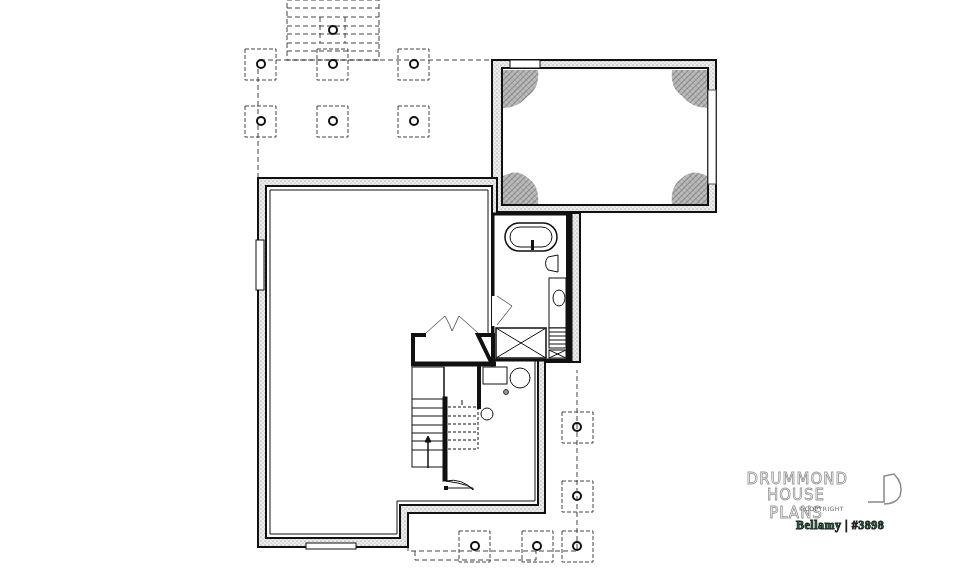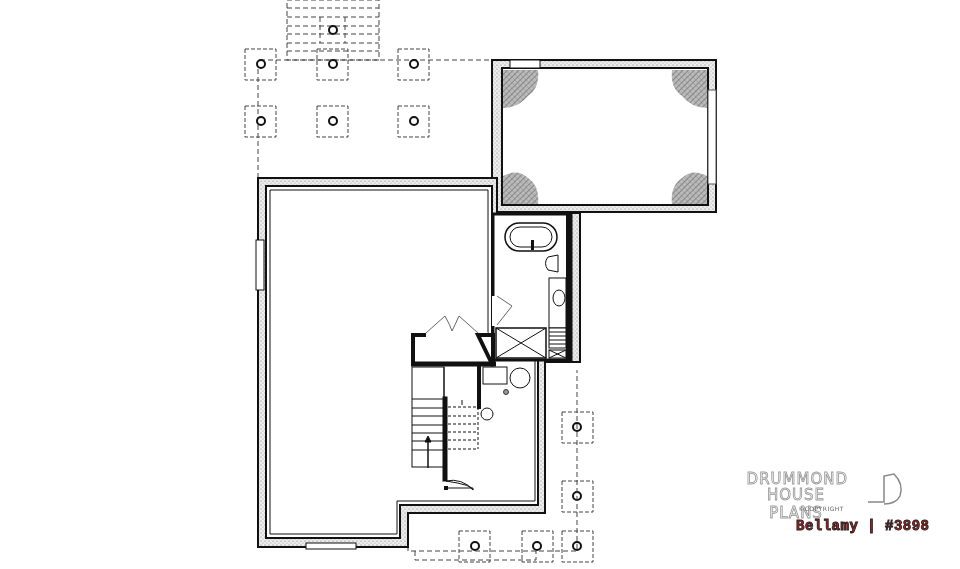--- a/index.html
+++ b/index.html
@@ -7,22 +7,22 @@
   #plan { position:absolute; left:0; top:0; width:960px; height:569px; }
   .logo { position:absolute; left:744px; top:470px; width:190px; height:70px; }
   .logo-line1, .logo-line2 {
     position:absolute; right:86px; color:#fff; font-family:"DejaVu Sans", sans-serif;
     font-weight:normal; letter-spacing:1px;
     -webkit-text-stroke:0.8px #9a9a9a; text-shadow:0 0 0 #9a9a9a;
   }
   .logo-line1 { top:0px; font-size:15px; }
   .logo-line2 { top:16px; font-size:15px;text-align:center; }
   .logo-copy { position:absolute; right:90px; top:35px; font-size:6px; color:#666; letter-spacing:0.5px; }
-  .plan-name { position:absolute; left:796px; top:518px; font-size:14px; font-weight:bold; color:#b91c1c;
-    -webkit-text-stroke:0.9px #222; letter-spacing:0.5px; font-family:Liberation Mono, monospace; }
+  .plan-name { position:absolute; left:796px; top:518px; font-size:12px; font-weight:bold; color:#15803d;
+    -webkit-text-stroke:0.9px #222; letter-spacing:0.5px; font-family:Liberation Serif, serif; }
   .logo-mark { position:absolute; left:118px; top:0px; width:44px; height:36px; }
 </style>
 </head>
 <body>
 
 <svg id="plan" viewBox="0 0 960 569" xmlns="http://www.w3.org/2000/svg">
   <defs>
     <pattern id="dots" width="4" height="4" patternUnits="userSpaceOnUse">
       <rect width="4" height="4" fill="#ececec"></rect>
       <circle cx="1" cy="1" r="0.6" fill="#777"></circle>

